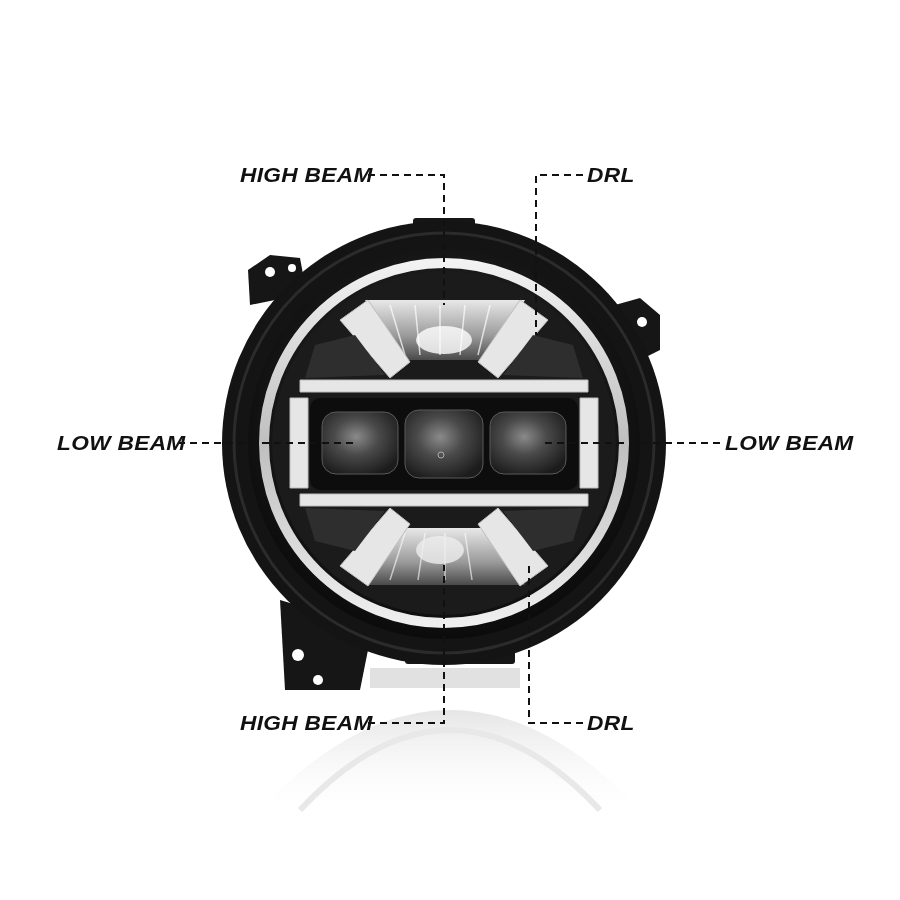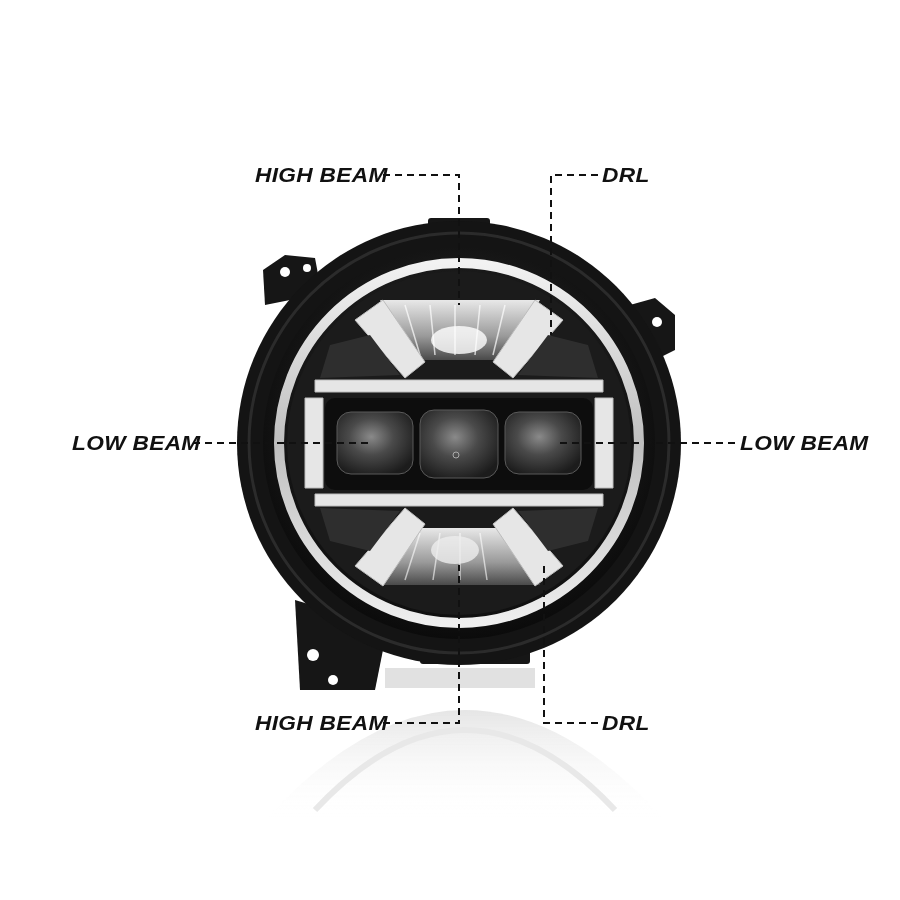--- a/index.html
+++ b/index.html
@@ -1,18 +1,18 @@
 <!DOCTYPE html>
 <html><head>
 <meta charset="utf-8">
 <style>
   html, body { margin:0; padding:0; }
   body { width:900px; height:900px; background:#ffffff; position:relative; overflow:hidden;
          font-family:"Liberation Sans", sans-serif; }
-  .stage { position:absolute; left:0; top:0; width:828px; height:900px;margin-left:15px; }
+  .stage { position:absolute; left:0; top:0; width:828px; height:900px; }
   .label { position:absolute; font-family:"Liberation Sans", sans-serif; font-weight:bold; font-style:italic;
            font-size:21px; letter-spacing:0.3px; color:#111111; line-height:24px; white-space:nowrap;
            transform:scaleX(1.08); transform-origin:left center; }
   svg { position:absolute; left:0; top:0; }
 </style>
 </head>
 <body>
 
 <div class="stage">
 

